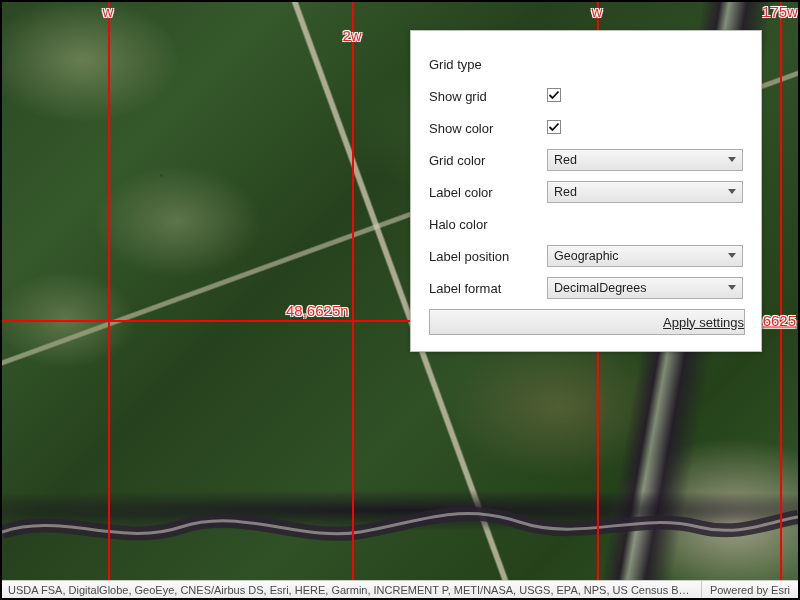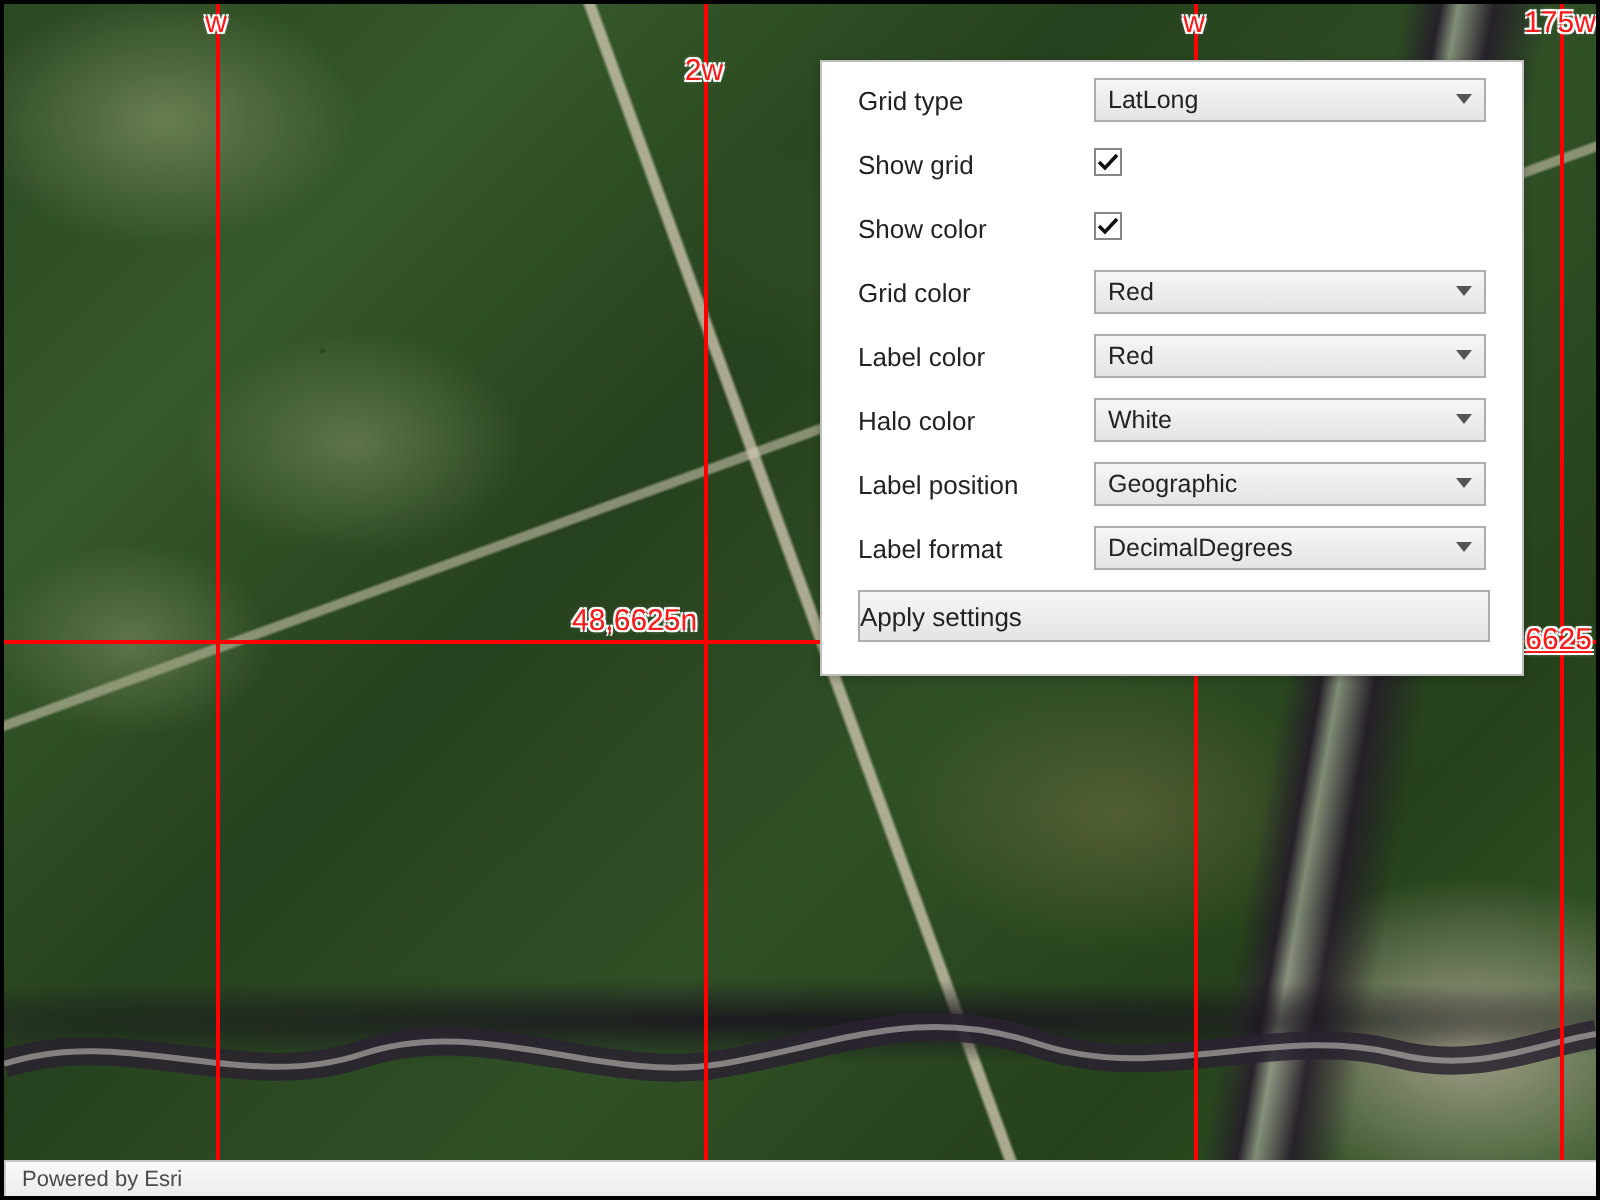--- a/index.html
+++ b/index.html
@@ -120,21 +120,21 @@
 
   
   .panel {
     position: absolute;
     top: 30px;
     right: 38px;
     width: 352px;
     background: #fff;
     border: 1px solid #bfbfbf;
     box-shadow: 0 1px 4px rgba(0,0,0,.25);
-    padding: 8px 18px 16px 18px;
+    padding: 22px 18px 16px 18px;
     z-index: 60;
     box-sizing: border-box;
   }
   .panel .row {
     display: flex;
     align-items: center;
     margin-bottom: 10px;
     min-height: 22px;
   }
   .panel .row:last-of-type { margin-bottom: 12px; }
@@ -188,22 +188,23 @@
 
   .apply-btn {
     width: 100%;
     height: 24px;
     border: 1px solid #adadad;
     background: linear-gradient(#f6f6f6, #e4e4e4);
     font-size: 13px;
     color: #222;
     display: flex;
     align-items: center;
-    justify-content: flex-start;
+    justify-content: flex-end;
     cursor: pointer;
+    text-decoration: underline;
   }
 </style>
 </head>
 <body>
 
 <div class="stage">
 
   <div class="terrain"></div>
   <div class="river">
     <svg viewBox="0 0 800 70" preserveAspectRatio="none">
@@ -220,33 +221,28 @@
       <div class="gridline h" style="top: 320px;"></div>
       <span class="grid-label top" style="left: 108px;">w</span>
       <span class="grid-label top" style="left: 352px; margin-top: 24px;">2w</span>
       <span class="grid-label top" style="left: 597px;">w</span>
       <span class="grid-label top" style="left: 780px;">175w</span>
       <span class="grid-label" style="left: 286px; top: 302px;">48,6625n</span>
       <span class="grid-label right-edge" style="top: 320px;">6625</span>
     </div>
 
   <div class="attribution-bar">
+    <span class="credits">USDA FSA, DigitalGlobe, GeoEye, CNES/Airbus DS, Esri, HERE, Garmin, INCREMENT P, METI/NASA, USGS, EPA, NPS, US Census Bur…</span>
     <span class="powered">Powered by Esri</span>
   </div>
 
   <div class="panel">
 
     <div class="row">
       <div class="lbl">Grid type</div>
-      <div class="ctrl">
-        <div class="select">
-          <span>LatLong</span>
-          <span class="chev"></span>
-        </div>
-      </div>
     </div>
 
     <div class="row">
       <div class="lbl">Show grid</div>
       <div class="ctrl">
         <span class="checkbox">
           <svg viewBox="0 0 12 12">
               <path d="M1.5 6 L4.5 9 L10.5 2.5" stroke="#111" stroke-width="1.8" fill="none"></path>
             </svg>
         </span>
@@ -279,26 +275,20 @@
       <div class="ctrl">
         <div class="select">
           <span>Red</span>
           <span class="chev"></span>
         </div>
       </div>
     </div>
 
     <div class="row">
       <div class="lbl">Halo color</div>
-      <div class="ctrl">
-        <div class="select">
-          <span>White</span>
-          <span class="chev"></span>
-        </div>
-      </div>
     </div>
 
     <div class="row">
       <div class="lbl">Label position</div>
       <div class="ctrl">
         <div class="select">
           <span>Geographic</span>
           <span class="chev"></span>
         </div>
       </div>

